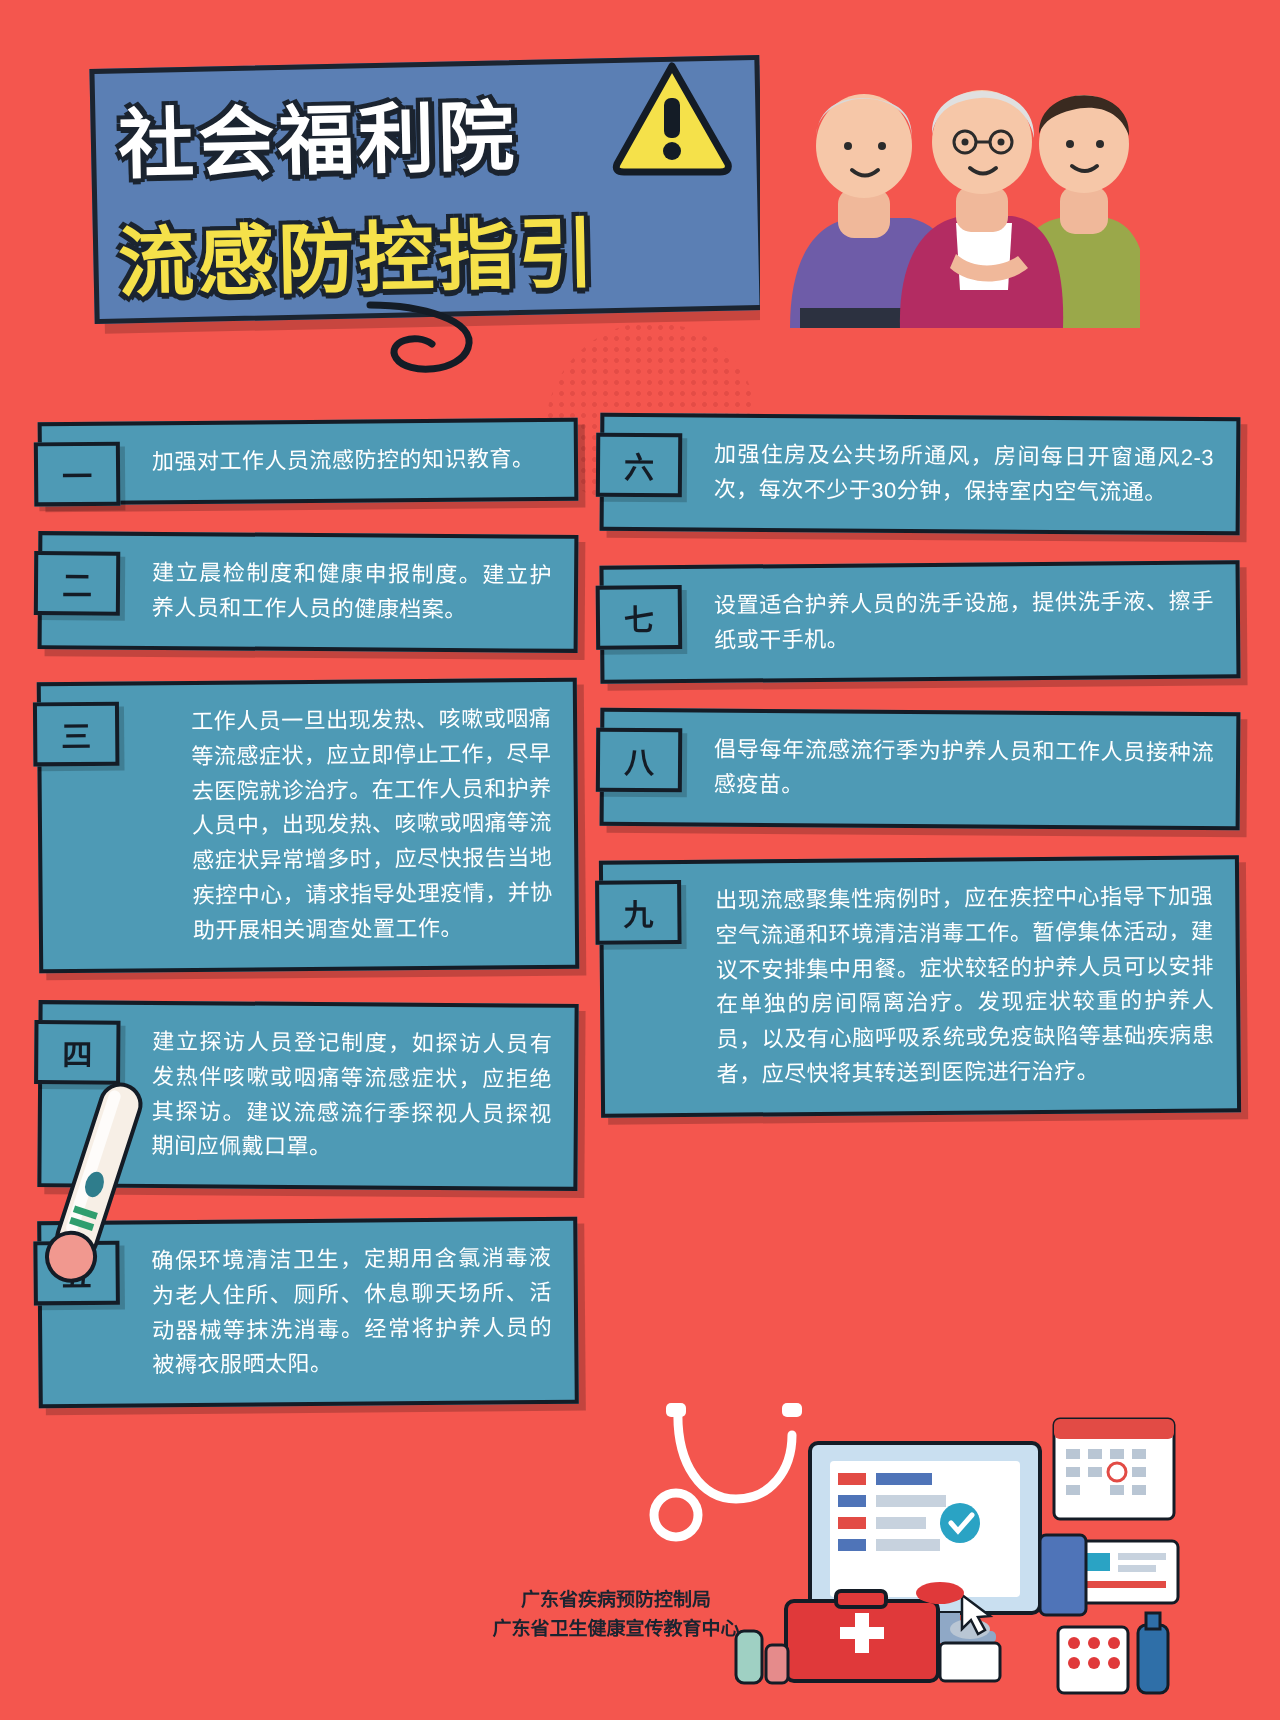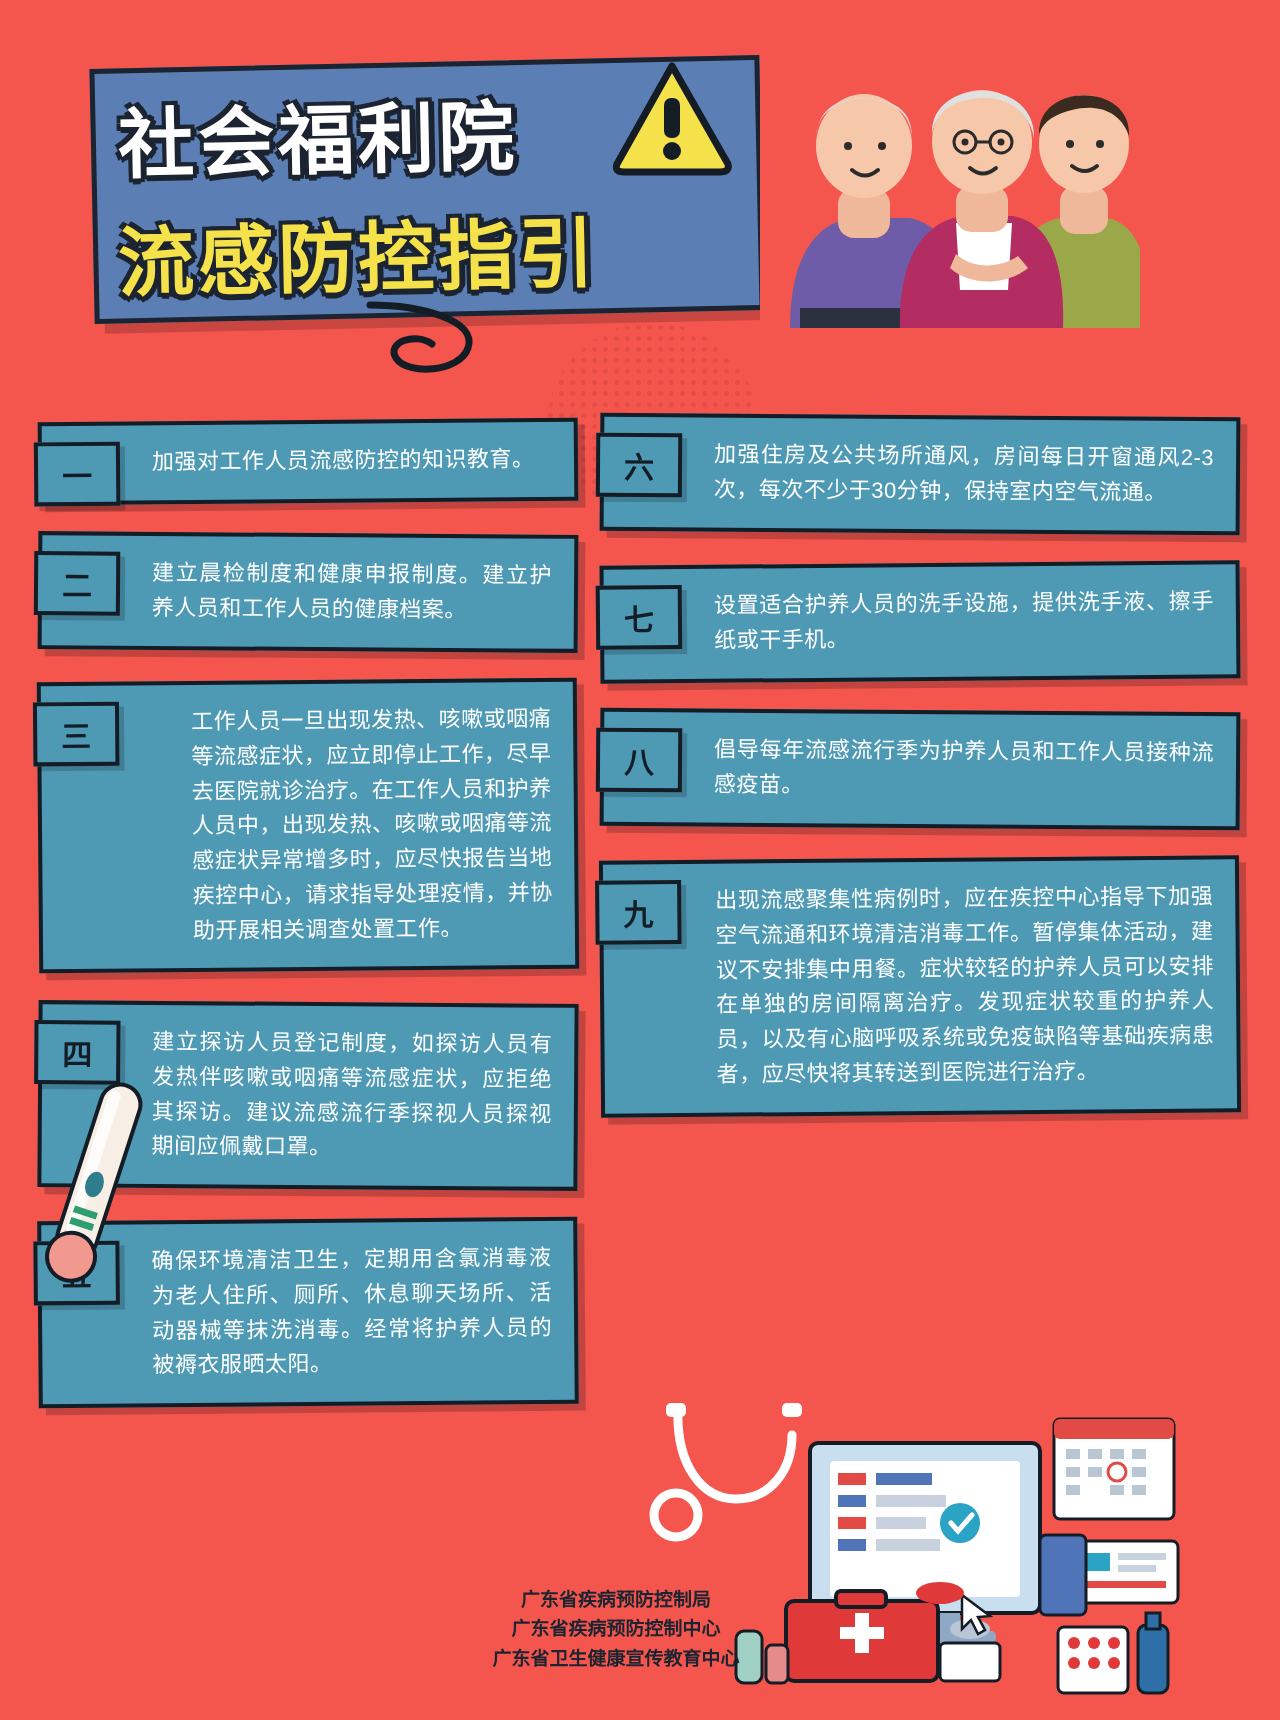--- a/index.html
+++ b/index.html
@@ -280,17 +280,16 @@
     </g>
     <rect x="498" y="230" width="30" height="68" rx="8" fill="#2f6fa8" stroke="#141c26" stroke-width="3"></rect>
     <rect x="506" y="218" width="14" height="16" fill="#2f6fa8" stroke="#141c26" stroke-width="3"></rect>
 
     <path d="M322 200 l0 34 9 -9 7 14 7 -4 -7 -13 12 -1 z" fill="#ffffff" stroke="#141c26" stroke-width="2.5"></path>
     <ellipse cx="300" cy="198" rx="24" ry="11" fill="#e0393a"></ellipse>
   </svg>
 
   <div class="footer">
     <div>广东省疾病预防控制局</div>
-    <div>广东省疾病预防控制中心</div>
     <div>广东省卫生健康宣传教育中心</div>
   </div>
 
 </div>
 
 </body></html>

